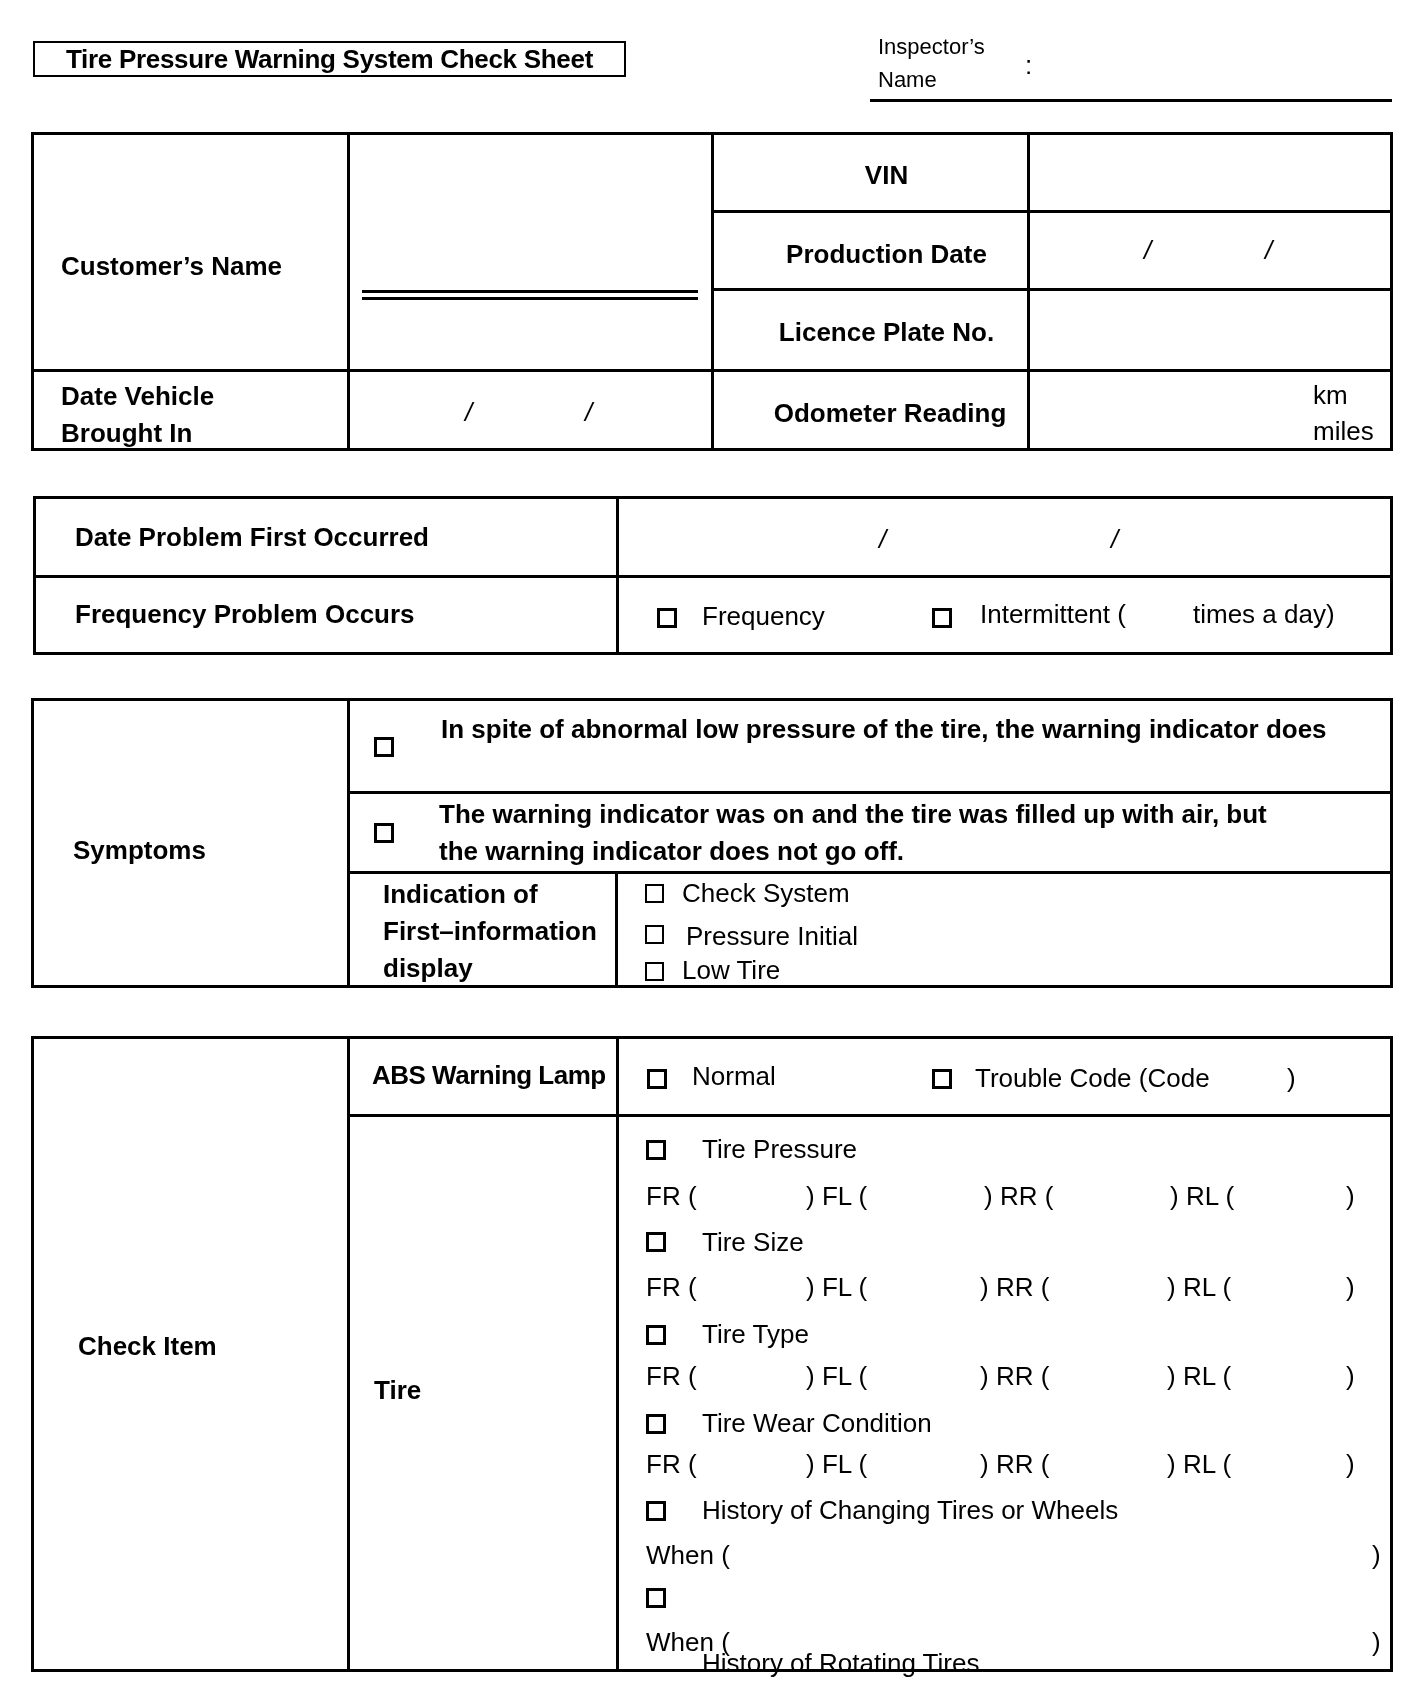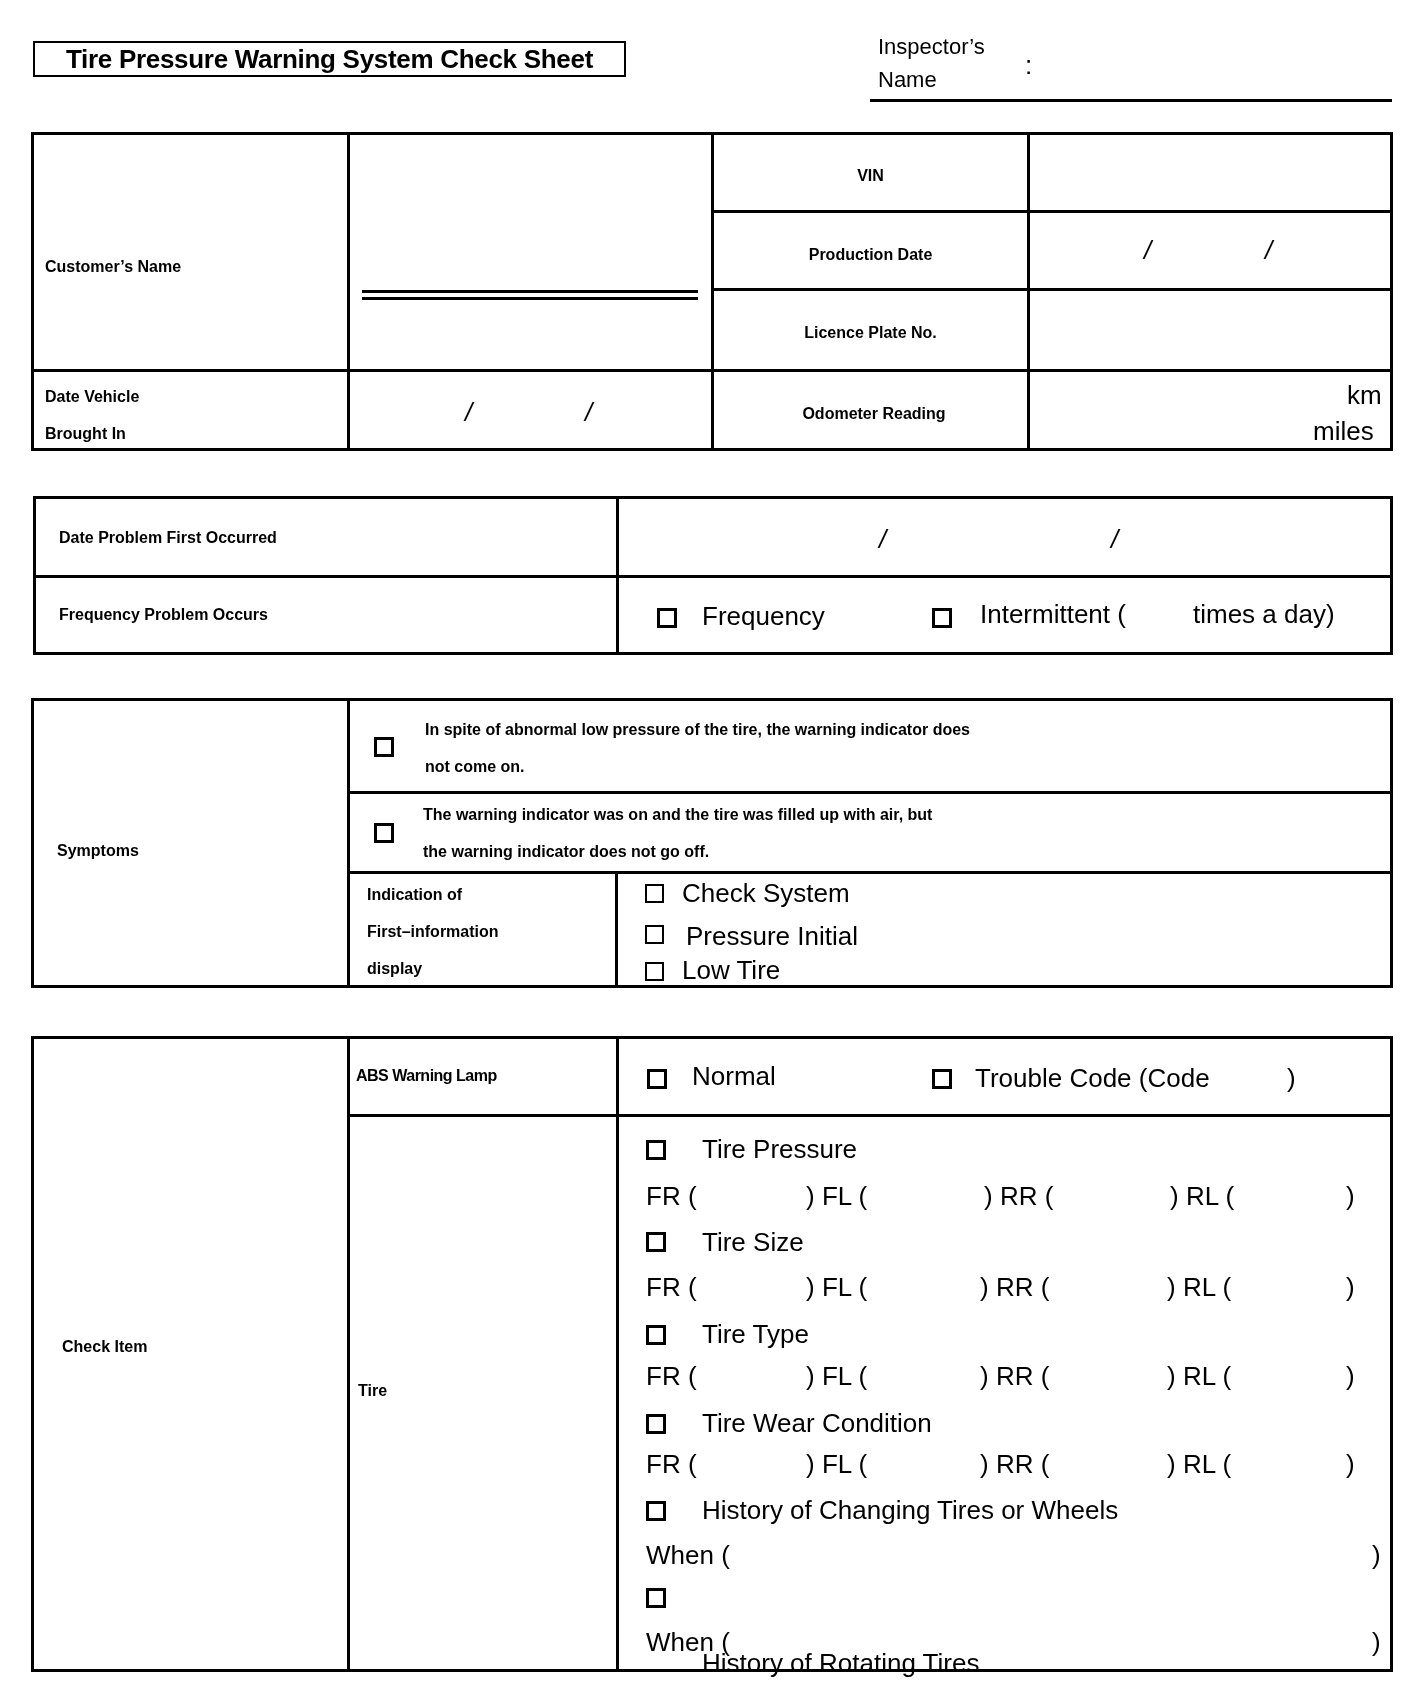--- a/index.html
+++ b/index.html
@@ -17,21 +17,21 @@
   .inspector {
     left: 870px; top: 30px; width: 522px; height: 72px;
     border-bottom: 3px solid #000; box-sizing: border-box;
   }
   .inspector .lbl { position: absolute; left: 8px; top: 0; font-size: 22px; line-height: 33px; }
   .inspector .colon { position: absolute; left: 155px; top: 20px; font-size: 26px; }
   .line-h { position: absolute; height: 3px; background: #000; }
   .line-v { position: absolute; width: 3px; background: #000; }
   .thin-h { position: absolute; height: 2px; background: #000; }
   .txt { position: absolute; font-size: 26px; line-height: 30px; white-space: nowrap; }
-  .txtb { position: absolute; font-size: 16px; line-height: 37px; font-weight: bold; white-space: nowrap; }
+  .txtb { position: absolute; font-size: 26px; line-height: 37px; font-weight: bold; white-space: nowrap; margin-left: 16px; }
   .cb {
     position: absolute; width: 14px; height: 14px;
     border: 3px solid #000; background: #fff; box-sizing: content-box;
   }
   .cb.thin { border-width: 2px; width: 15px; height: 15px; }
   .center { text-align: center; }
 </style>
 </head>
 <body>
 
@@ -80,21 +80,21 @@
     <div>Date Vehicle</div>
     <div>Brought In</div>
   </div>
   <div class="abs" style="left:350px; top:372px; width:360px; height:76px;">
     <span class="txt" style="left:115px; top:25px; font-style:italic;">/</span>
     <span class="txt" style="left:235px; top:25px; font-style:italic;">/</span>
   </div>
 
   <div class="txtb center" style="left:714px; top:395px; width:320px;">Odometer Reading</div>
   <div class="abs" style="left:1030px; top:372px; width:360px; height:76px;">
-    <span class="txt" style="left:283px; top:5px; line-height:36px;margin-left:34px;">km</span>
+    <span class="txt" style="left:283px; top:5px; line-height:36px;">km</span>
     <span class="txt" style="left:283px; top:41px; line-height:36px;">miles</span>
   </div>
 </div>
 
 <div>
   <div class="line-h" style="left:33px; top:496px; width:1360px;"></div>
   <div class="line-h" style="left:33px; top:575px; width:1360px;"></div>
   <div class="line-h" style="left:33px; top:652px; width:1360px;"></div>
   <div class="line-v" style="left:33px; top:496px; height:159px;"></div>
   <div class="line-v" style="left:616px; top:496px; height:159px;"></div>
@@ -123,21 +123,20 @@
   <div class="line-v" style="left:31px; top:698px; height:290px;"></div>
   <div class="line-v" style="left:347px; top:698px; height:290px;"></div>
   <div class="line-v" style="left:615px; top:871px; height:117px;"></div>
   <div class="line-v" style="left:1390px; top:698px; height:290px;"></div>
 
   <div class="txtb" style="left:57px; top:832px;">Symptoms</div>
 
   <div class="cb" style="left:374px; top:737px;"></div>
   <div class="txtb" style="left:425px; top:711px;">
     <div>In spite of abnormal low pressure of the tire, the warning indicator does</div>
-    <div>not come on.</div>
   </div>
 
   <div class="cb" style="left:374px; top:823px;"></div>
   <div class="txtb" style="left:423px; top:796px;">
     <div>The warning indicator was on and the tire was filled up with air, but</div>
     <div>the warning indicator does not go off.</div>
   </div>
 
   <div class="txtb" style="left:367px; top:876px;">
     <div>Indication of</div>

